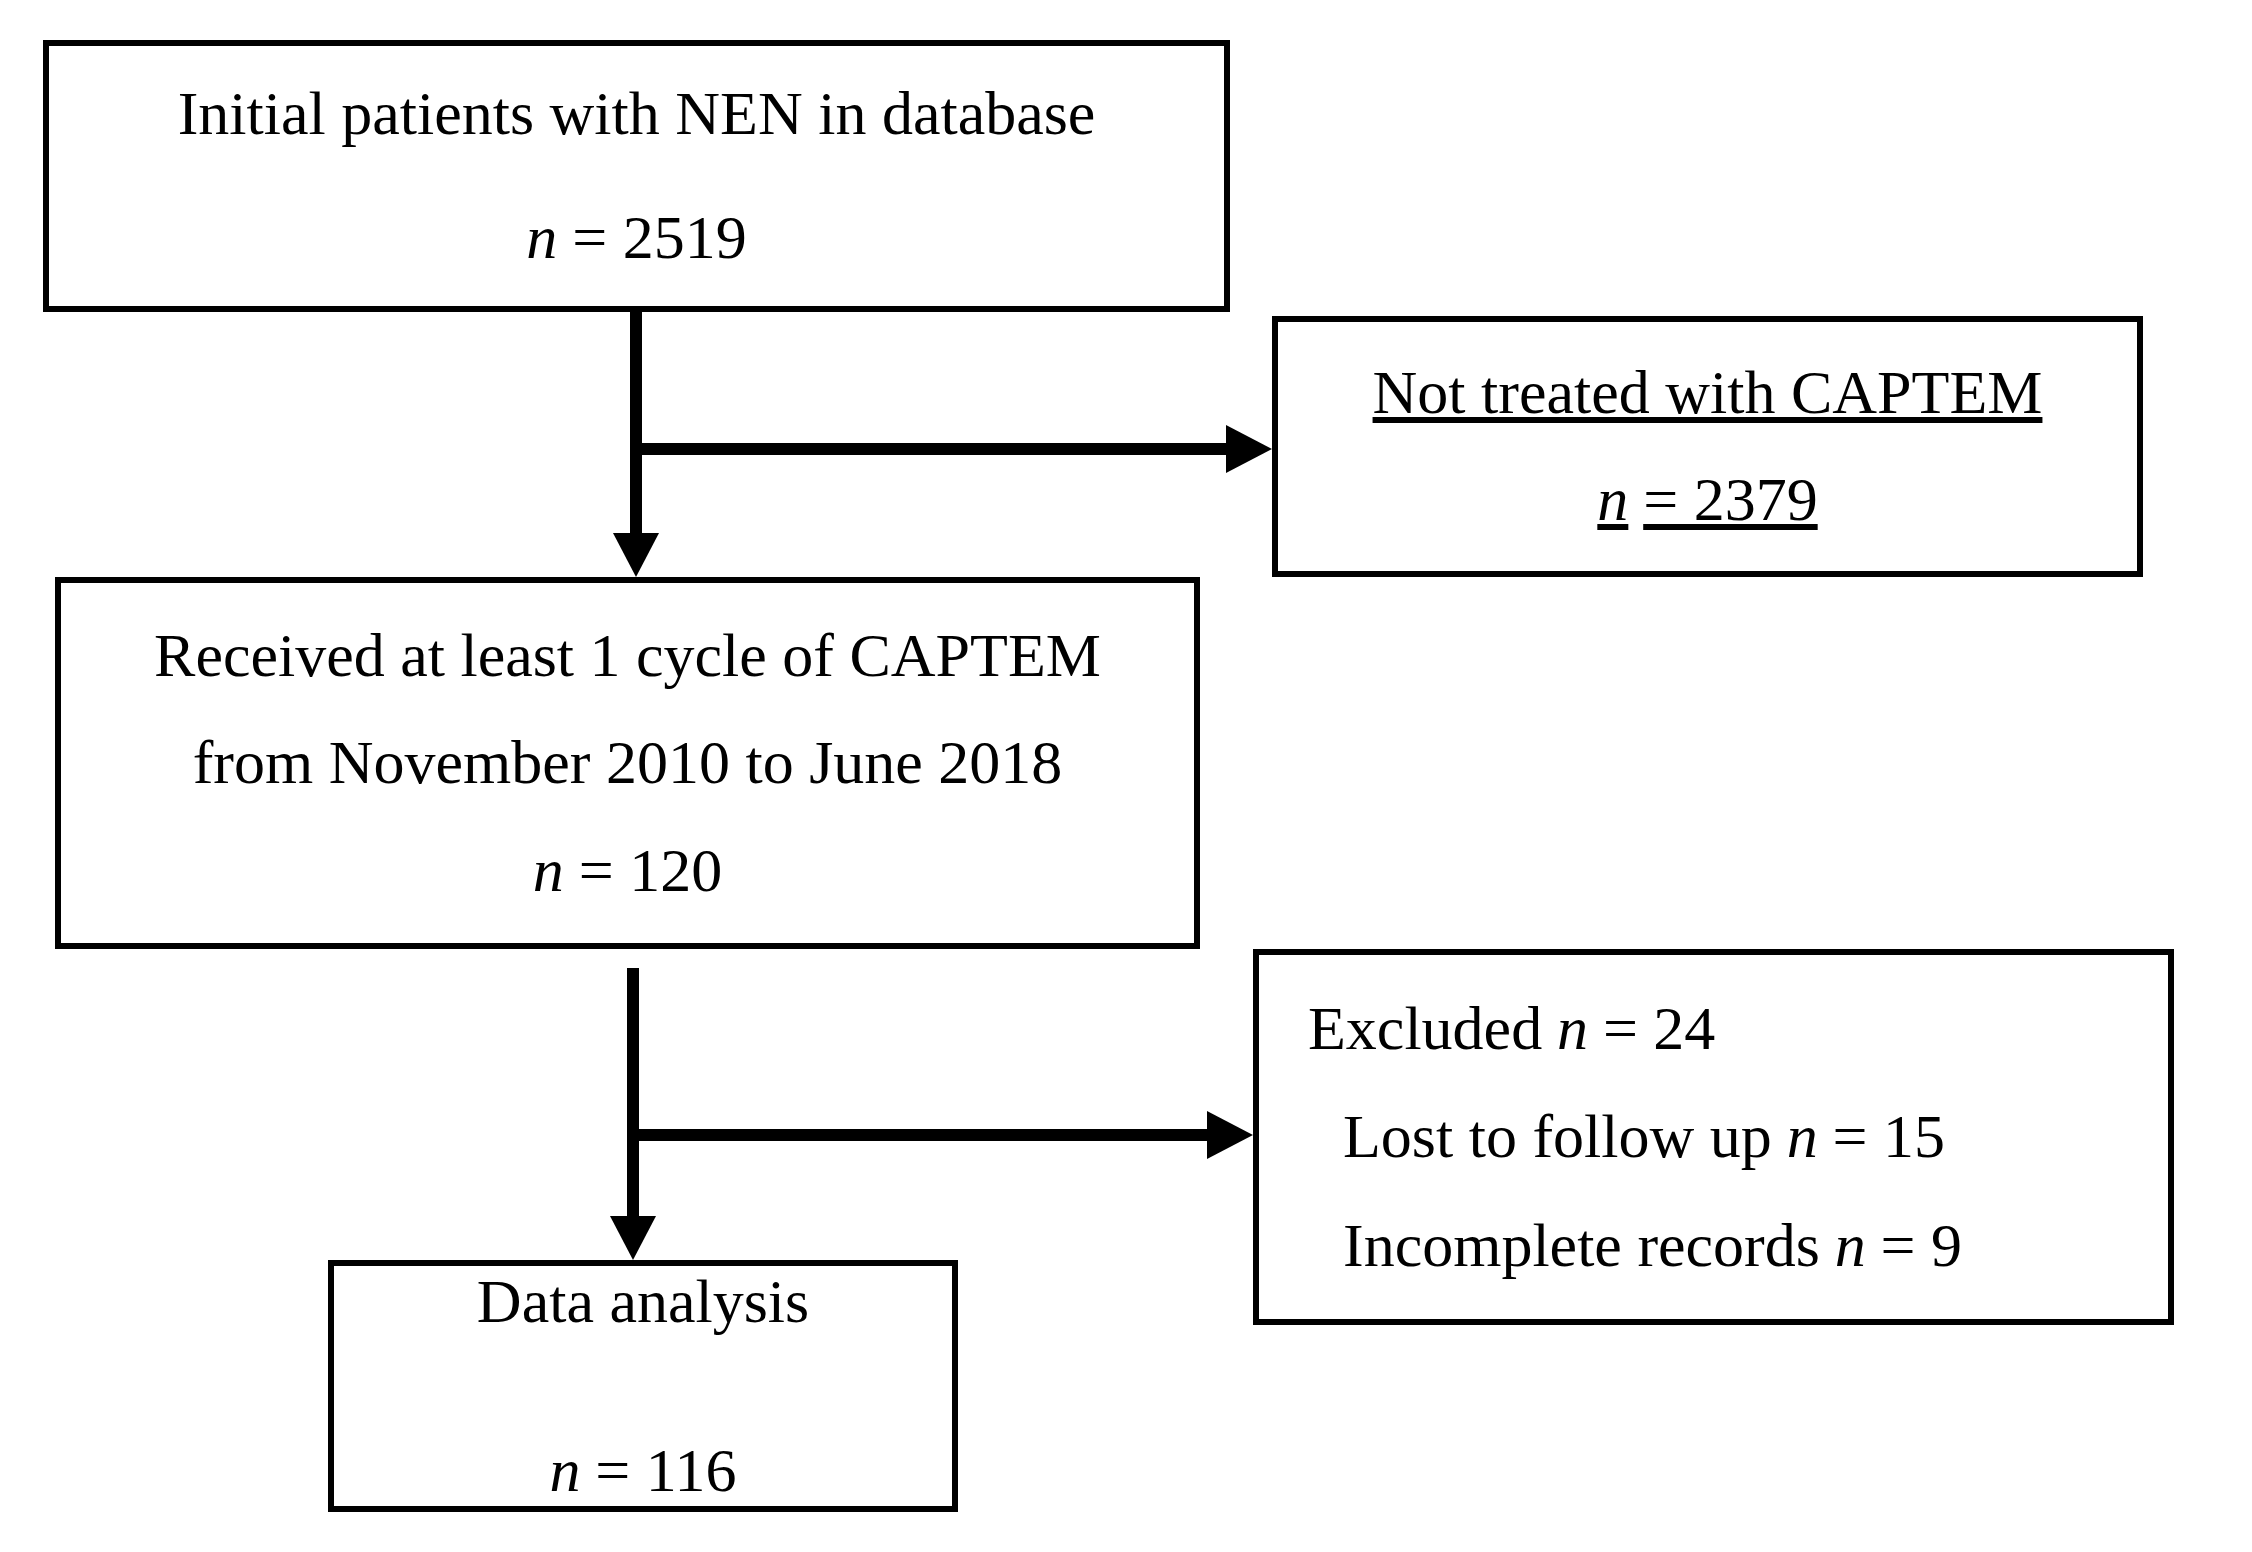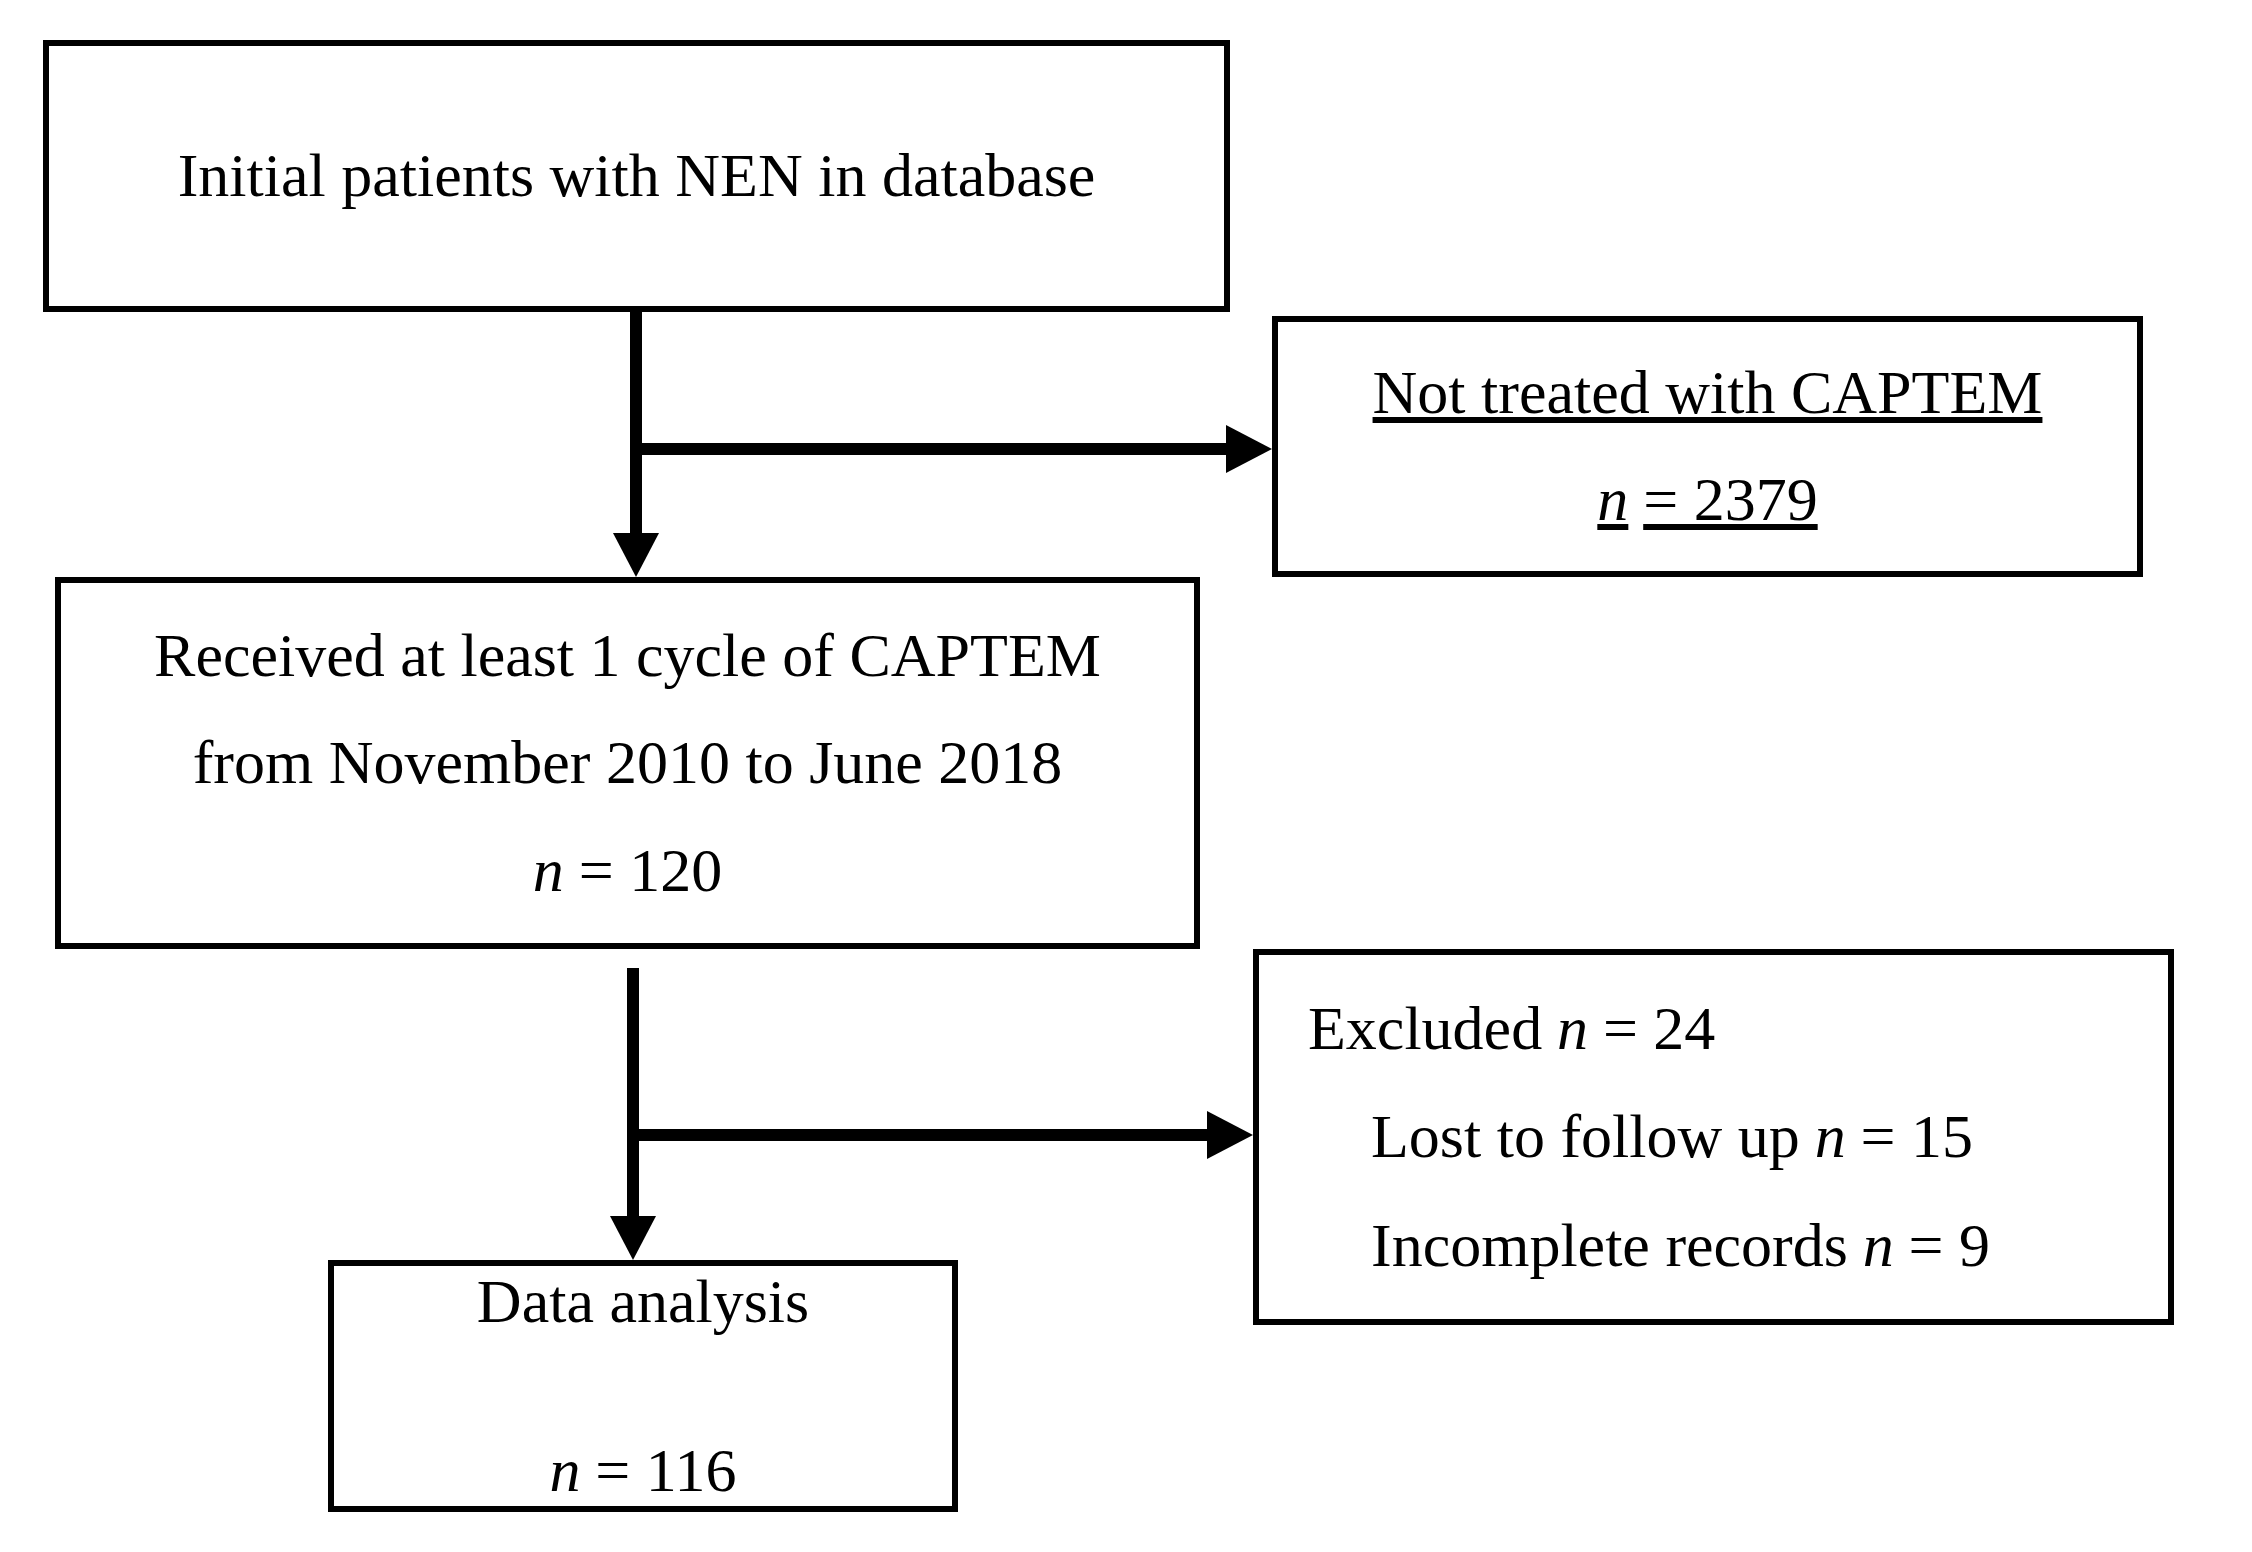--- a/index.html
+++ b/index.html
@@ -36,21 +36,21 @@
 
   
   #box-initial   { left: 43px;   top: 40px;   width: 1187px; height: 272px; gap: 20px; }
   #box-nottreat  { left: 1272px; top: 316px;  width: 871px;  height: 261px; text-decoration: underline; }
   #box-received  { left: 55px;   top: 577px;  width: 1145px; height: 372px; }
   #box-excluded  { left: 1253px; top: 949px;  width: 921px;  height: 376px;
                    align-items: stretch; text-align: left; }
   #box-analysis  { left: 328px;  top: 1260px; width: 630px;  height: 252px; justify-content: space-between; }
 
   #box-excluded .title { padding-left: 49px; }
-  #box-excluded .item  { padding-left: 112px; }
+  #box-excluded .item  { padding-left: 84px; }
 
   
   .vline, .hline {
     position: absolute;
     background: #000000;
   }
   #vline-1 { left: 630px; top: 312px;  width: 12px; height: 228px; }
   #hline-1 { left: 630px; top: 443px;  width: 600px; height: 12px; }
   #vline-2 { left: 627px; top: 968px;  width: 12px; height: 254px; }
   #hline-2 { left: 627px; top: 1129px; width: 586px; height: 12px; }
@@ -75,20 +75,23 @@
   #arrow-right-1 { left: 1226px; top: 425px; }
   #arrow-right-2 { left: 1207px; top: 1111px; }
 </style>
 </head>
 <body>
 
 <div class="stage">
 
   <div class="box" id="box-initial">
     <div class="line">Initial patients with NEN in database</div>
+    <div class="line">
+      <span class="nvar gap-r">n</span><span>= 2519</span>
+    </div>
   </div>
 
   <div class="box" id="box-nottreat">
     <div class="line">Not treated with CAPTEM</div>
     <div class="line">
       <span class="nvar gap-r">n</span><span>= 2379</span>
     </div>
   </div>
 
   <div class="box" id="box-received">

